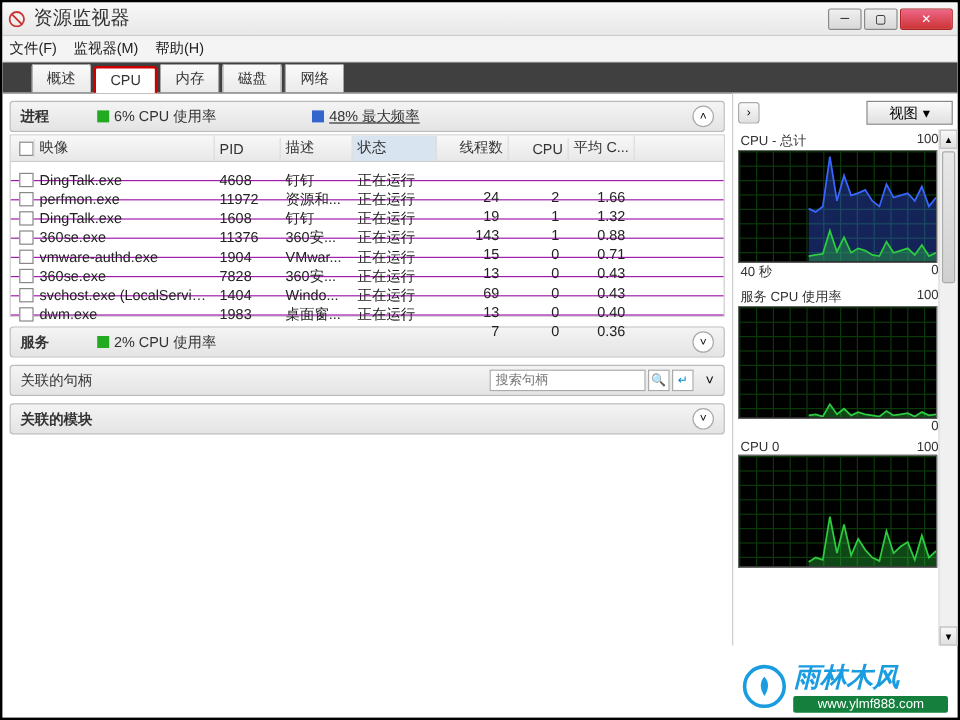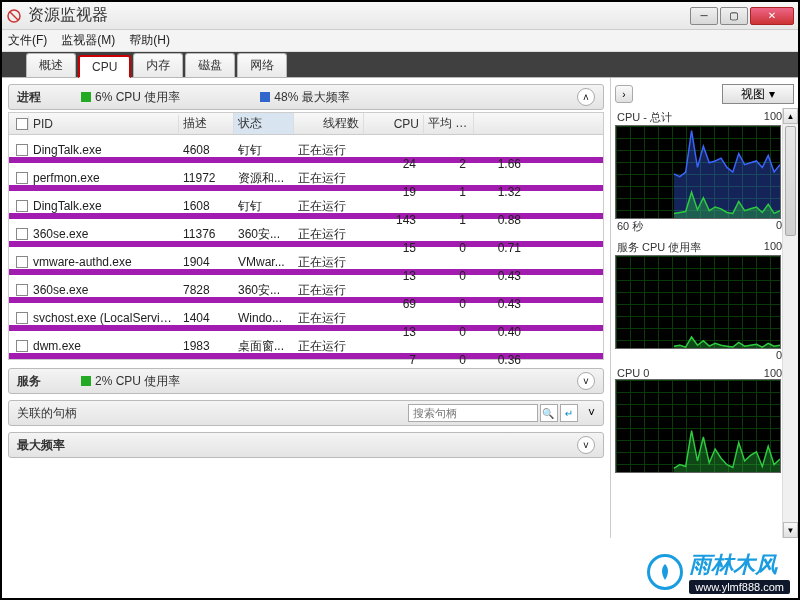--- a/index.html
+++ b/index.html
@@ -29,21 +29,21 @@
 .section-header .chip.green { background:#2a2; }
 .section-header .chip.blue { background:#36c; }
 .section-header .spacer { flex:1; }
 .section-header .chev { width:18px; height:18px; border:1px solid #aaa; border-radius:50%; display:flex; align-items:center; justify-content:center; background:#fff; font-size:10px; }
 
 .table { border: 1px solid #ccc; }
 .thead, .trow { display:grid; grid-template-columns: 20px 150px 55px 60px 70px 60px 50px 55px; font-size: 12px; align-items:center; }
 .thead { background: linear-gradient(#f8f8f8,#e8e8e8); height: 22px; border-bottom:1px solid #ccc; }
 .thead .th { padding: 2px 4px; border-right:1px solid #ddd; white-space:nowrap; overflow:hidden; text-overflow:ellipsis; color:#333; }
 .thead .th.sorted { background:#d8e4f0; }
-.trow { height: 28px; border-bottom:6px solid #a21caf; }
+.trow { height: 16px; border-bottom:1px solid #a21caf; }
 .trow .td { padding: 1px 4px; white-space:nowrap; overflow:hidden; text-overflow:ellipsis; color:#222; }
 .trow .td.num { text-align:right; padding-right:8px;margin-top:28px; }
 .chk { width:12px; height:12px; border:1px solid #888; background:#fff; margin-left:3px; }
 
 .search-row { height: 26px; background: linear-gradient(#f4f4f4,#e4e4e4); border:1px solid #bbb; border-radius:3px; display:flex; align-items:center; padding:0 8px; font-size:12px; margin-top:6px; }
 .search-row .title { color:#333; }
 .search-row .spacer { flex:1; }
 .search-row input { width:130px; height:18px; font-size:11px; padding:0 4px; border:1px solid #aaa; color:#888; }
 .search-row .sbtn { width:18px; height:18px; border:1px solid #aaa; margin-left:2px; display:flex; align-items:center; justify-content:center; background:#fff; font-size:10px; }
 
@@ -103,33 +103,34 @@
 
 <div class="content">
   <div class="main" style="position:relative;">
 
     <div class="section-header">
       <span class="title">进程</span>
       <span class="stat">
           <span class="chip green"></span>
           <span>6% CPU 使用率</span>
         </span>
-      <span class="stat" style="margin-left:80px;">
+      <span class="stat" style="margin-left:80px;text-decoration:underline;">
           <span class="chip blue"></span>
           <span>48% 最大频率</span>
         </span>
       <span class="spacer"></span>
       <span class="chev">˄</span>
     </div>
 
     <div class="table">
       <div class="thead">
         <div class="th">
             <div class="chk"></div>
           </div>
+        <div class="th">映像</div>
         <div class="th">PID</div>
         <div class="th">描述</div>
         <div class="th sorted">状态</div>
         <div class="th" style="text-align:right;">线程数</div>
         <div class="th" style="text-align:right;">CPU</div>
         <div class="th" style="text-align:left;">平均 C...</div>
       </div>
       <div id="rows">
           <div class="trow">
             <div class="td">
@@ -244,21 +245,21 @@
       <span class="title">关联的句柄</span>
       <span class="spacer"></span>
       <input placeholder="搜索句柄" style="">
       <div class="sbtn">🔍</div>
       <div class="sbtn" style="color:#08c;">↵</div>
       <span style="width:10px;"></span>
       <span class="chev">˅</span>
     </div>
 
     <div class="section-header" style="margin-top:6px;">
-      <span class="title">最大频率</span>
+      <span class="title">关联的模块</span>
       <span class="spacer"></span>
       <span class="chev">˅</span>
     </div>
 
   </div>
 
   <div class="sidepanel" style="position:relative;">
     <div class="side-header">
       <div class="chev">›</div>
       <div class="view-btn">
@@ -296,21 +297,21 @@
               <div class="gl-v" style="left:154px"></div>
             </div>
       <svg viewBox="0 0 170 94" preserveAspectRatio="none">
               <path d="M 60,48.88 L 66.11111111111111,51.699999999999996 L 72.22222222222223,47 L 78.33333333333333,4.700000000000003 L 84.44444444444444,42.3 L 90.55555555555556,20.679999999999993 L 96.66666666666666,37.6 L 102.77777777777777,35.72 L 108.88888888888889,32.9 L 115,42.3 L 121.11111111111111,47 L 127.22222222222223,28.200000000000003 L 133.33333333333331,39.480000000000004 L 139.44444444444446,37.6 L 145.55555555555554,35.72 L 151.66666666666669,42.3 L 157.77777777777777,30.08 L 163.88888888888889,47 L 170,39.480000000000004" fill="none" stroke="#3a66ff" stroke-width="1.5"></path>
               <path d="M 60,94 L 60,48.88 L 66.11111111111111,51.699999999999996 L 72.22222222222223,47 L 78.33333333333333,4.700000000000003 L 84.44444444444444,42.3 L 90.55555555555556,20.679999999999993 L 96.66666666666666,37.6 L 102.77777777777777,35.72 L 108.88888888888889,32.9 L 115,42.3 L 121.11111111111111,47 L 127.22222222222223,28.200000000000003 L 133.33333333333331,39.480000000000004 L 139.44444444444446,37.6 L 145.55555555555554,35.72 L 151.66666666666669,42.3 L 157.77777777777777,30.08 L 163.88888888888889,47 L 170,39.480000000000004 L 170,94 Z" fill="#3a66ff" opacity="0.35"></path>
               <path d="M 60,89.3 L 66.11111111111111,88.36 L 72.22222222222223,87.42 L 78.33333333333333,67.67999999999999 L 84.44444444444444,85.54 L 90.55555555555556,73.32 L 96.66666666666666,86.48 L 102.77777777777777,82.72 L 108.88888888888889,84.6 L 115,88.36 L 121.11111111111111,89.3 L 127.22222222222223,77.08 L 133.33333333333331,86.48 L 139.44444444444446,84.6 L 145.55555555555554,82.72 L 151.66666666666669,88.36 L 157.77777777777777,79.9 L 163.88888888888889,89.3 L 170,86.48" fill="none" stroke="#2ecc40" stroke-width="1.5"></path>
               <path d="M 60,94 L 60,89.3 L 66.11111111111111,88.36 L 72.22222222222223,87.42 L 78.33333333333333,67.67999999999999 L 84.44444444444444,85.54 L 90.55555555555556,73.32 L 96.66666666666666,86.48 L 102.77777777777777,82.72 L 108.88888888888889,84.6 L 115,88.36 L 121.11111111111111,89.3 L 127.22222222222223,77.08 L 133.33333333333331,86.48 L 139.44444444444446,84.6 L 145.55555555555554,82.72 L 151.66666666666669,88.36 L 157.77777777777777,79.9 L 163.88888888888889,89.3 L 170,86.48 L 170,94 Z" fill="#2ecc40" opacity="0.35"></path>
             </svg>
     </div>
     <div class="graph-footer">
-            <span>60 秒</span>
+            <span>40 秒</span>
             <span>0%</span>
           </div>
         </div>
         <div class="graph-block">
     <div class="graph-title">
             <span>服务 CPU 使用率</span>
             <span>100%</span>
           </div>
     <div class="graph" style="width:166px;">
       <div class="grid-lines">
@@ -393,15 +394,15 @@
 </div>
 
 <div class="watermark">
   <div class="wm-logo">
     <svg width="20" height="20">
         <path d="M10 2 C6 6 6 12 10 18 C14 12 14 6 10 2" fill="#1a9de0"></path>
       </svg>
   </div>
   <div>
     <div class="wm-text">雨林木风</div>
-    <div style="background:#0f172a;color:#fff;font-size:11px;padding:1px 6px;border-radius:2px;">www.ylmf888.com</div>
+    <div style="background:#15803d;color:#fff;font-size:11px;padding:1px 20px;border-radius:2px;">www.ylmf888.com</div>
   </div>
 </div>
 
 </body></html>

